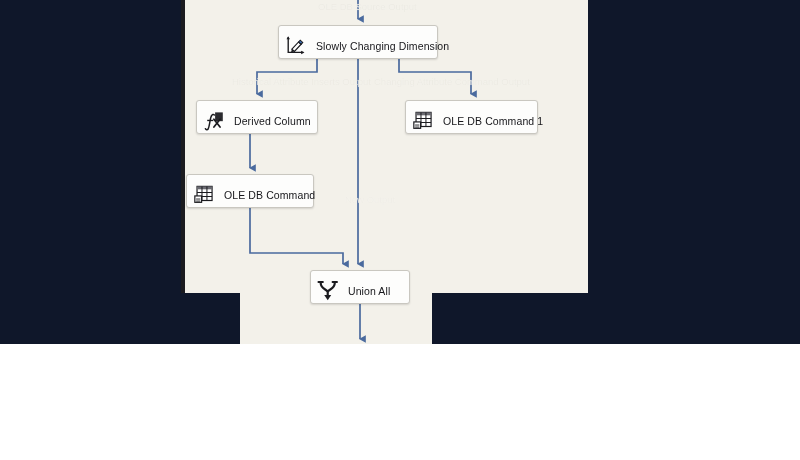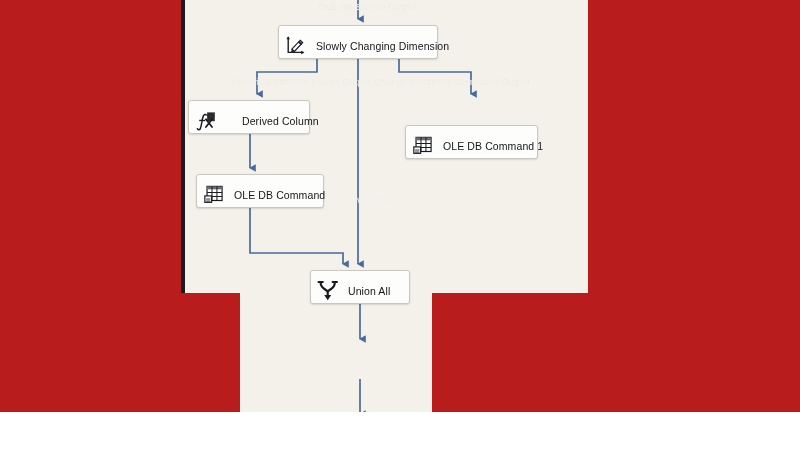--- a/index.html
+++ b/index.html
@@ -3,22 +3,22 @@
 <meta charset="utf-8">
 <style>
   html, body {
     margin: 0;
     padding: 0;
     background: #ffffff;
   }
   #screen {
     position: relative;
     width: 800px;
-    height: 412px;
-    background: #b91c1c;
+    height: 344px;
+    background: #0f172a;
     overflow: hidden;
     font-family: "Liberation Sans", sans-serif;
   }
 
   
   .canvas-upper {
     position: absolute;
     left: 182px;
     top: 0px;
     width: 406px;
@@ -151,43 +151,43 @@
       <path d="M3.5,2.5 L3.5,19 L20,19" fill="none" stroke="#1b1b1f" stroke-width="1.5"></path>
       <path d="M1.6,4.6 L3.5,1.4 L5.4,4.6 Z" fill="#1b1b1f"></path>
       <path d="M17.6,17.1 L21.2,19 L17.6,20.9 Z" fill="#1b1b1f"></path>
       <path d="M7.5,15.5 L14.8,7.6 L17.6,10.1 L10.3,18.0 Z" fill="#ffffff" stroke="#1b1b1f" stroke-width="1.3"></path>
       <path d="M14.8,7.6 L16.6,5.6 L19.4,8.1 L17.6,10.1 Z" fill="#3d6fb4" stroke="#1b1b1f" stroke-width="1.1"></path>
       <path d="M7.5,15.5 L6.6,18.9 L10.3,18.0 Z" fill="#1b1b1f"></path>
     </svg>
     <span class="lbl">Slowly Changing Dimension</span>
   </div>
 
-  <div class="node" style="left:188px; top:100px; width:122px;gap:16px;">
+  <div class="node" style="left:196px; top:100px; width:122px;">
     <svg class="ic" viewBox="0 0 24 24">
       <rect x="13.2" y="2.6" width="8.4" height="9.6" fill="#2b2b2f"></rect>
       <path d="M2.6,20.4 c0.6,1.2 2.2,1.5 3.0,0.3 c0.9,-1.3 1.3,-4.6 2.0,-8.2 c0.5,-2.7 1.0,-5.0 1.6,-6.0" fill="none" stroke="#1b1b1f" stroke-width="1.6" stroke-linecap="round"></path>
       <path d="M9.2,6.5 c0.7,-1.6 2.3,-2.1 3.2,-1.1" fill="none" stroke="#1b1b1f" stroke-width="1.6" stroke-linecap="round"></path>
       <path d="M4.6,11.4 L11.2,11.4" fill="none" stroke="#1b1b1f" stroke-width="1.5"></path>
       <path d="M11.9,10.0 L18.6,18.6 M18.6,10.0 L11.9,18.6" fill="none" stroke="#1b1b1f" stroke-width="1.9" stroke-linecap="round"></path>
     </svg>
     <span class="lbl">Derived Column</span>
   </div>
 
-  <div class="node" style="left:405px; top:100px; width:133px;margin-top:25px;">
+  <div class="node" style="left:405px; top:100px; width:133px;">
     <svg class="ic" viewBox="0 0 24 24">
       <rect x="4.4" y="2.6" width="16.4" height="15.4" fill="#ffffff" stroke="#1b1b1f" stroke-width="1.3"></rect>
       <rect x="4.4" y="2.6" width="16.4" height="3.2" fill="#6a6a70"></rect>
       <path d="M9.8,2.6 L9.8,18.0 M15.2,2.6 L15.2,18.0 M4.4,9.4 L20.8,9.4 M4.4,13.7 L20.8,13.7" fill="none" stroke="#1b1b1f" stroke-width="1.1"></path>
       <rect x="2.0" y="13.0" width="7.4" height="7.0" fill="#ffffff" stroke="#1b1b1f" stroke-width="1.3"></rect>
       <path d="M3.4,18.6 L8.0,18.6 M3.4,16.4 L8.0,16.4" fill="none" stroke="#1b1b1f" stroke-width="1.0"></path>
     </svg>
     <span class="lbl">OLE DB Command 1</span>
   </div>
 
-  <div class="node" style="left:196px; top:174px; width:128px;">
+  <div class="node" style="left:186px; top:174px; width:128px;">
     <svg class="ic" viewBox="0 0 24 24">
       <rect x="4.4" y="2.6" width="16.4" height="15.4" fill="#ffffff" stroke="#1b1b1f" stroke-width="1.3"></rect>
       <rect x="4.4" y="2.6" width="16.4" height="3.2" fill="#6a6a70"></rect>
       <path d="M9.8,2.6 L9.8,18.0 M15.2,2.6 L15.2,18.0 M4.4,9.4 L20.8,9.4 M4.4,13.7 L20.8,13.7" fill="none" stroke="#1b1b1f" stroke-width="1.1"></path>
       <rect x="2.0" y="13.0" width="7.4" height="7.0" fill="#ffffff" stroke="#1b1b1f" stroke-width="1.3"></rect>
       <path d="M3.4,18.6 L8.0,18.6 M3.4,16.4 L8.0,16.4" fill="none" stroke="#1b1b1f" stroke-width="1.0"></path>
     </svg>
     <span class="lbl">OLE DB Command</span>
   </div>
 

